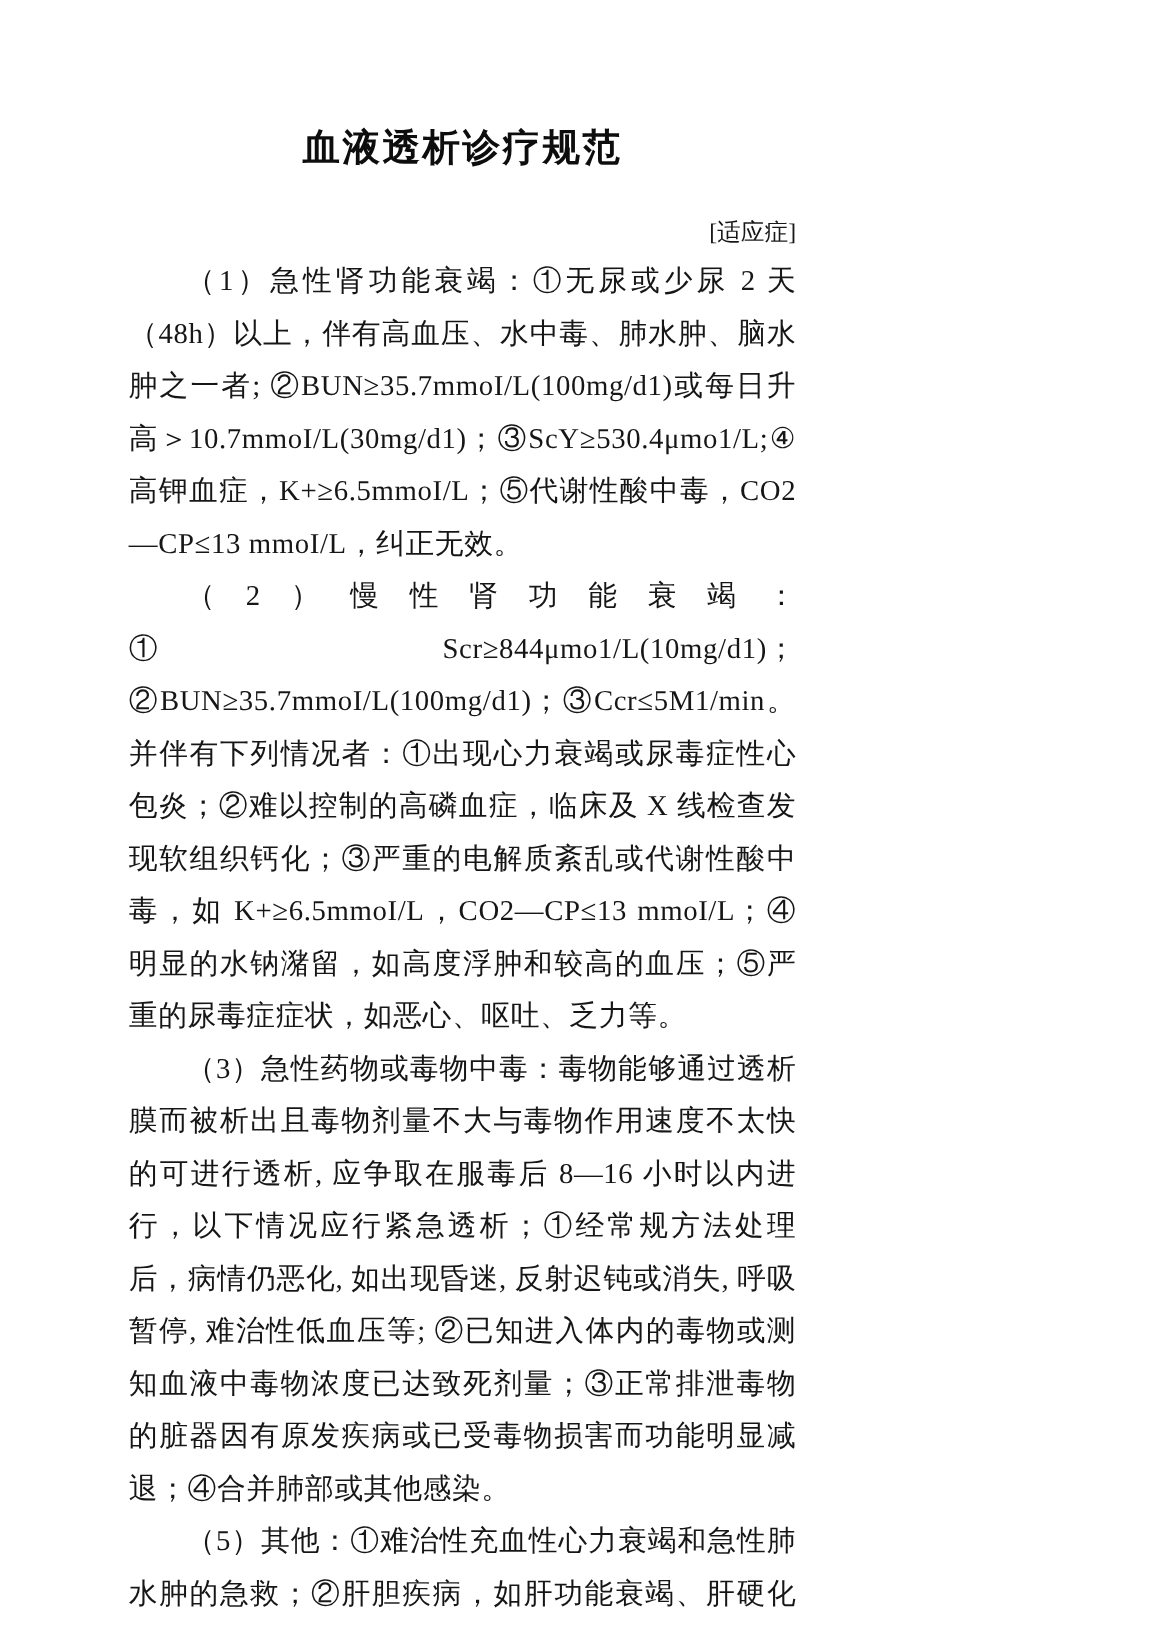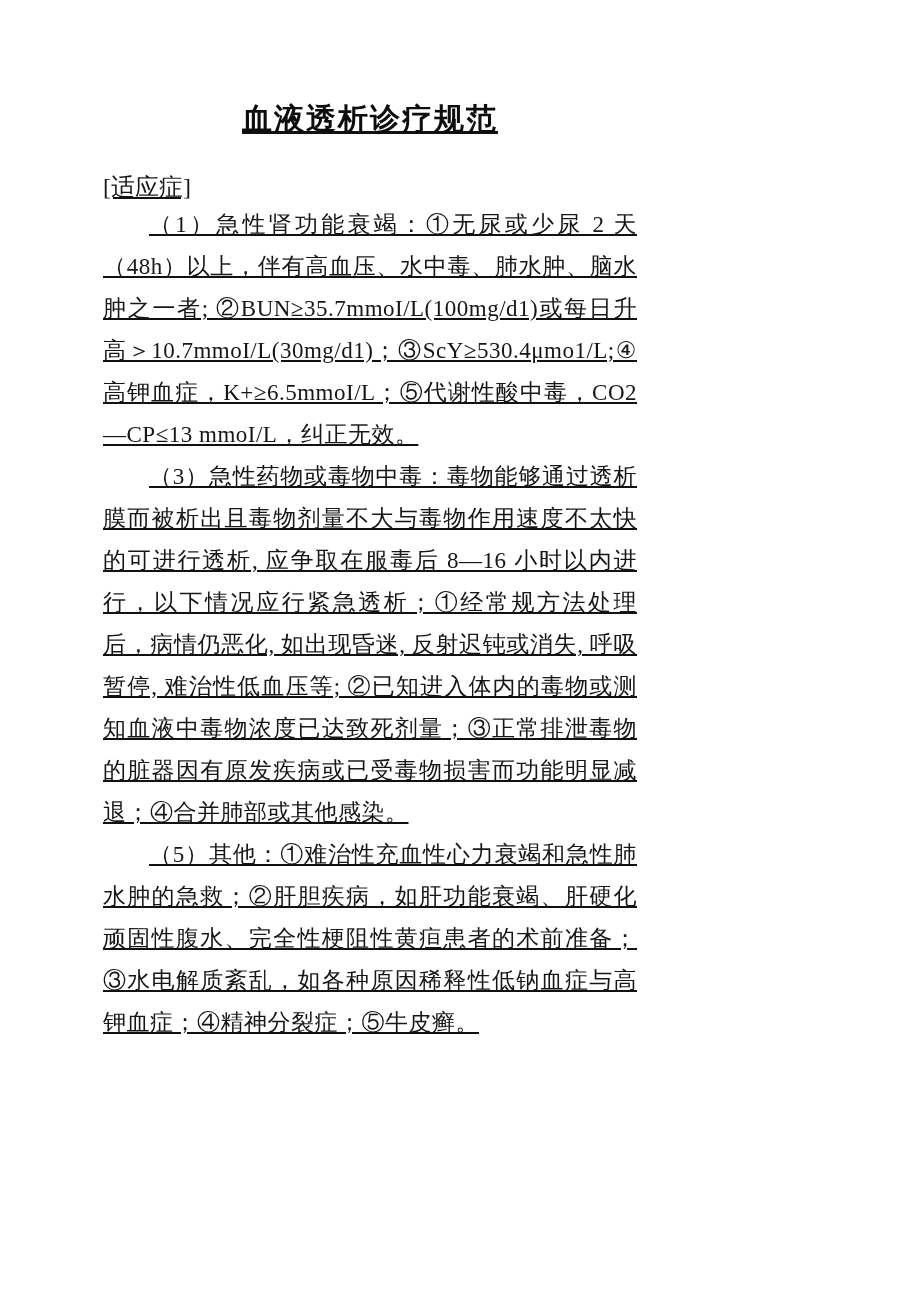--- a/index.html
+++ b/index.html
@@ -10,36 +10,35 @@
   .page {
     position: relative;
     width: 736px;
     height: 1302px;
     box-sizing: border-box;
     background: #ffffff;
     color: #111111;
     padding: 97px 99px 0 103px;
     font-family: "Liberation Serif", "DejaVu Serif", serif;
     overflow: hidden;
-    text-decoration: underline;
   }
   .doc-title {
     margin: 0;
     font-size: 30px;
     line-height: 44px;
     font-weight: bold;
     text-align: center;
     letter-spacing: 2px;
     color: #0d0d0d;
   }
   .section-label {
     margin-top: 30px;
-    font-size: 24px;
+    font-size: 19px;
     line-height: 32px;
-    text-align: left;
+    text-align: right;
     color: #161616;
   }
   .section-label.bottom {
     margin-top: 2px;
   }
   .body-para {
     margin: 0;
     font-size: 23px;
     line-height: 42px;
     text-align: justify;
@@ -54,18 +53,19 @@
 </head>
 <body>
 
 <div class="page">
   <h1 class="doc-title">血液透析诊疗规范</h1>
 
   <div class="section-label">[适应症]</div>
 
   <p class="body-para first">（1）急性肾功能衰竭：①无尿或少尿 2 天（48h）以上，伴有高血压、水中毒、肺水肿、脑水肿之一者; ②BUN≥35.7mmoI/L(100mg/d1)或每日升高＞10.7mmoI/L(30mg/d1)；③ScY≥530.4μmo1/L;④高钾血症，K+≥6.5mmoI/L；⑤代谢性酸中毒，CO2—CP≤13 mmoI/L，纠正无效。</p>
 
+  <p class="body-para">（2）慢性肾功能衰竭：①Scr≥844μmo1/L(10mg/d1)；②BUN≥35.7mmoI/L(100mg/d1)；③Ccr≤5M1/min。并伴有下列情况者：①出现心力衰竭或尿毒症性心包炎；②难以控制的高磷血症，临床及 X 线检查发现软组织钙化；③严重的电解质紊乱或代谢性酸中毒，如 K+≥6.5mmoI/L，CO2—CP≤13 mmoI/L；④明显的水钠潴留，如高度浮肿和较高的血压；⑤严重的尿毒症症状，如恶心、呕吐、乏力等。</p>
 
   <p class="body-para">（3）急性药物或毒物中毒：毒物能够通过透析膜而被析出且毒物剂量不大与毒物作用速度不太快的可进行透析, 应争取在服毒后 8—16 小时以内进行，以下情况应行紧急透析；①经常规方法处理后，病情仍恶化, 如出现昏迷, 反射迟钝或消失, 呼吸暂停, 难治性低血压等; ②已知进入体内的毒物或测知血液中毒物浓度已达致死剂量；③正常排泄毒物的脏器因有原发疾病或已受毒物损害而功能明显减退；④合并肺部或其他感染。</p>
 
   <p class="body-para">（5）其他：①难治性充血性心力衰竭和急性肺水肿的急救；②肝胆疾病，如肝功能衰竭、肝硬化顽固性腹水、完全性梗阻性黄疸患者的术前准备；③水电解质紊乱，如各种原因稀释性低钠血症与高钾血症；④精神分裂症；⑤牛皮癣。</p>
 
 </div>
 
 </body></html>

